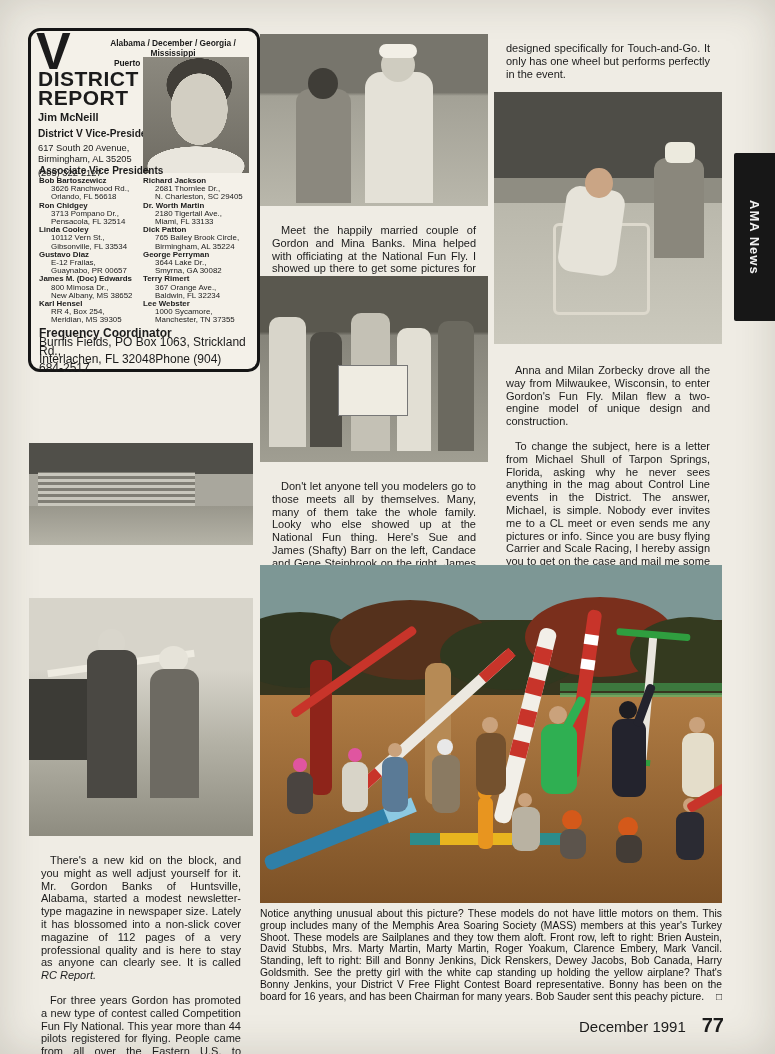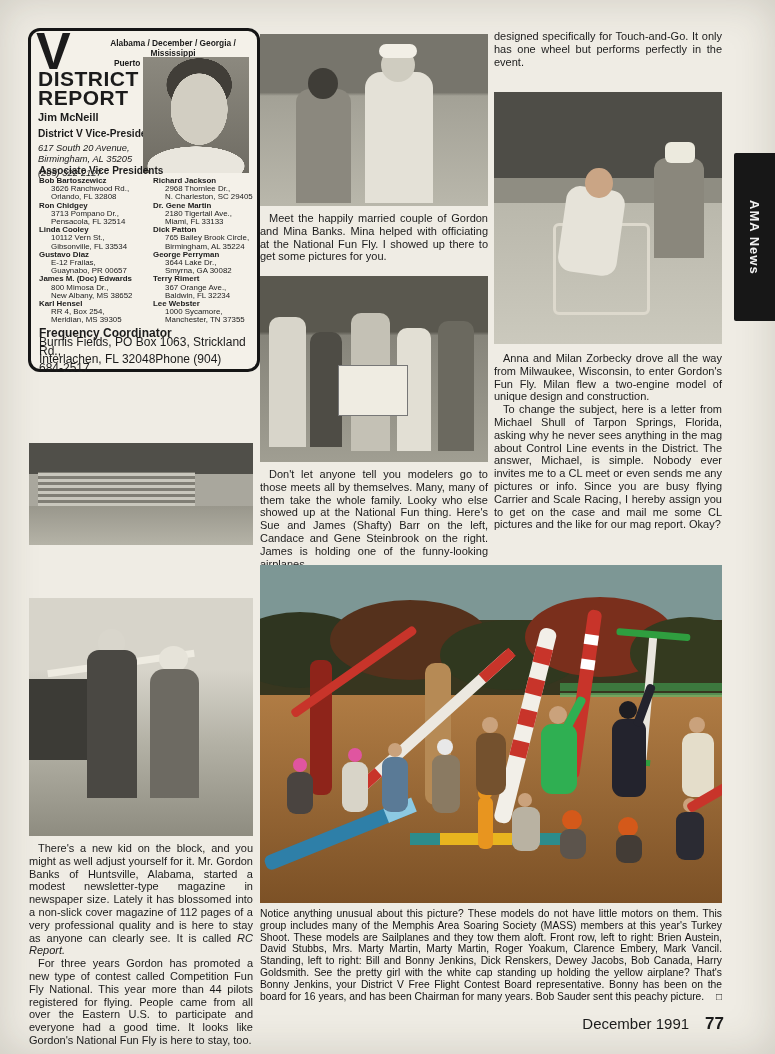--- a/index.html
+++ b/index.html
@@ -9,39 +9,39 @@
   
   .mast{position:absolute;left:28px;top:28px;width:226px;height:338px;
         border:3px solid #151515;border-radius:12px;background:#f4f1e9;}
   .mast .v{position:absolute;left:5px;top:-6px;font-size:52px;font-weight:900;line-height:52px;}
   .mast .states{position:absolute;left:62px;top:7px;width:160px;font-size:8.4px;
         font-weight:bold;line-height:10px;text-align:center;}
   .mast .dt{position:absolute;left:7px;font-size:21px;font-weight:900;line-height:20px;letter-spacing:.5px;}
   .mast .dt1{top:38px}.mast .dt2{top:57px}
   .mast .vpn{position:absolute;left:7px;top:80px;font-size:11px;font-weight:bold;}
   .mast .vpt{position:absolute;left:7px;top:97px;font-size:10.2px;font-weight:bold;}
-  .mast .adr{position:absolute;left:7px;font-size:9.3px;line-height:10.5px;font-style:italic;}
+  .mast .adr{position:absolute;left:7px;font-size:9.3px;line-height:10.5px;}
   .mast .a1{top:112px}.mast .a2{top:123px}.mast .a3{top:137px}
   .portrait{position:absolute;left:112px;top:26px;width:106px;height:116px;
         background:
         radial-gradient(ellipse 46% 17% at 50% 94%, #e9e6dd 0 99%, transparent 100%),
         radial-gradient(ellipse 27% 31% at 53% 45%, #d2cec2 0 99%, transparent 100%),
         radial-gradient(ellipse 31% 23% at 53% 24%, #413e38 0 99%, transparent 100%),
         linear-gradient(180deg,#8c897f,#6f6c63);}
   .avph{position:absolute;left:8px;top:134px;font-size:10px;font-weight:bold;}
   .avpcol{position:absolute;top:146px;font-size:7.9px;line-height:8.2px;}
-  .avpL{left:8px;width:102px}.avpR{left:122px;width:106px}
+  .avpL{left:8px;width:102px}.avpR{left:112px;width:106px}
   .avp-name{font-weight:bold;}
   .avp-addr{padding-left:12px;}
   .freq{position:absolute;left:8px;top:298px;width:208px;font-size:12px;line-height:8.8px;}
   .freq .fh{font-weight:bold;}
   .freq .fphone{text-align:center;}
   
   .txt{position:absolute;font-size:11px;line-height:12.8px;text-align:justify;}
-  .txt p{margin:0;}
+  .txt p{margin:12px;}
   .ind{text-indent:9px;}
   .colL{left:29px;width:224px;}
   .colM{left:260px;width:228px;}
   .colR{left:494px;width:228px;}
   
   .ph{position:absolute;overflow:hidden;background:#a9a79d;}
   .ph i{position:absolute;display:block;}
   .ph-bleachers{left:29px;top:443px;width:224px;height:102px;}
   .ph-bleachers .trees{left:0;top:0;right:0;height:30%;background:#504f49;}
   .ph-bleachers .rows{left:4%;top:28%;width:70%;height:34%;
@@ -83,21 +83,21 @@
   .cap2{left:260px;top:468px;}
   .capA{left:29px;top:551px;}
   .bigphoto{position:absolute;left:260px;top:565px;width:462px;height:338px;}
   .bigcap{left:260px;top:908px;width:462px;font-size:10.3px;line-height:11.8px;position:absolute;
           text-align:justify;color:#111;}
   .endmark{position:absolute;right:0;bottom:0;font-size:10px;}
   
   .footer{position:absolute;left:494px;top:1014px;width:230px;display:flex;
           justify-content:flex-end;align-items:baseline;gap:16px;}
   .fdate{font-size:15px;}
-  .fpage{font-size:17px;font-weight:bold;}
+  .fpage{font-size:20px;font-weight:bold;}
   .amatab{position:absolute;right:0;top:153px;width:41px;height:168px;background:#171717;
           display:flex;align-items:center;justify-content:center;border-radius:2px 0 0 2px;}
   .amatab span{writing-mode:vertical-rl;color:#f2f2f2;font-size:13px;font-weight:bold;letter-spacing:1px;}
 </style>
 </head>
 <body>
 
 <div class="page">
 
   <div class="mast">
@@ -114,21 +114,21 @@
     <div class="adr a2">Birmingham, AL 35205</div>
     <div class="adr a3">(205) 322-2127</div>
     <div class="portrait"></div>
 
     <div class="avph">Associate Vice Presidents</div>
 
     <div class="avpcol avpL">
       <div class="avp-entry">
           <div class="avp-name">Bob Bartoszewicz</div>
           <div class="avp-addr">3626 Ranchwood Rd.,</div>
-          <div class="avp-addr">Orlando, FL 32808</div>
+          <div class="avp-addr">Orlando, FL 56618</div>
         </div>
       <div class="avp-entry">
           <div class="avp-name">Ron Chidgey</div>
           <div class="avp-addr">3713 Pompano Dr.,</div>
           <div class="avp-addr">Pensacola, FL 32514</div>
         </div>
       <div class="avp-entry">
           <div class="avp-name">Linda Cooley</div>
           <div class="avp-addr">10112 Vern St.,</div>
           <div class="avp-addr">Gibsonville, FL 33534</div>
@@ -146,25 +146,25 @@
       <div class="avp-entry">
           <div class="avp-name">Karl Hensel</div>
           <div class="avp-addr">RR 4, Box 254,</div>
           <div class="avp-addr">Meridian, MS 39305</div>
         </div>
     </div>
 
     <div class="avpcol avpR">
       <div class="avp-entry">
           <div class="avp-name">Richard Jackson</div>
-          <div class="avp-addr">2968 Thornlee Dr.,</div>
+          <div class="avp-addr">2681 Thornlee Dr.,</div>
           <div class="avp-addr">N. Charleston, SC 29405</div>
         </div>
       <div class="avp-entry">
-          <div class="avp-name">Dr. Gene Martin</div>
+          <div class="avp-name">Dr. Worth Martin</div>
           <div class="avp-addr">2180 Tigertail Ave.,</div>
           <div class="avp-addr">Miami, FL 33133</div>
         </div>
       <div class="avp-entry">
           <div class="avp-name">Dick Patton</div>
           <div class="avp-addr">765 Bailey Brook Circle,</div>
           <div class="avp-addr">Birmingham, AL 35224</div>
         </div>
       <div class="avp-entry">
           <div class="avp-name">George Perryman</div>

